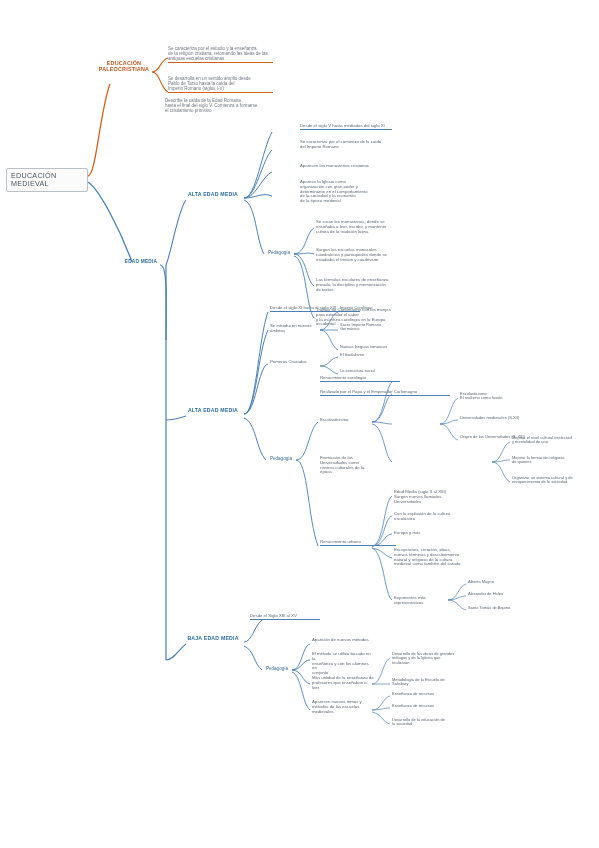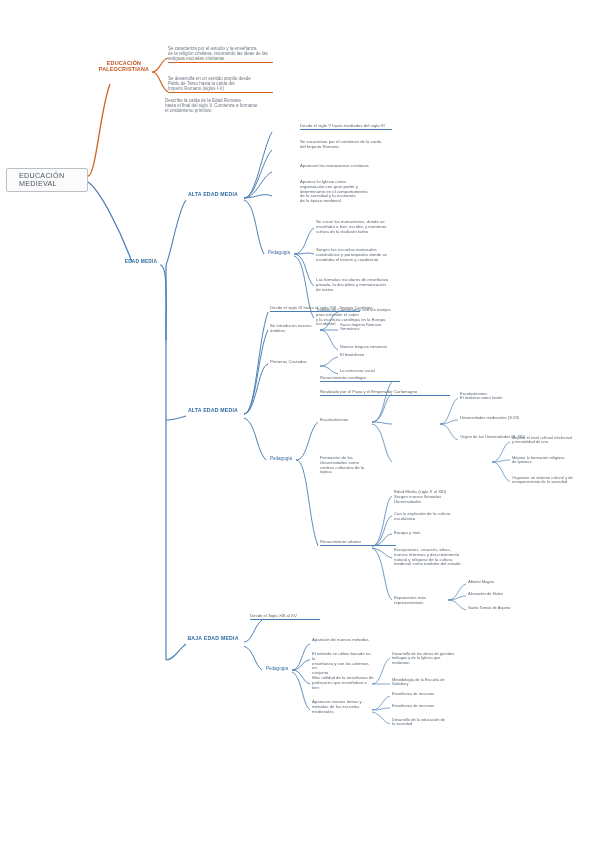--- a/index.html
+++ b/index.html
@@ -35,21 +35,21 @@
     white-space: pre-line;
   }
   
   .root {
     border: 1px solid #b9c0c6;
     border-radius: 2px;
     background: #fbfbfb;
     color: #4a5560;
     font-size: 7.2px;
     letter-spacing: 0.25px;
-    padding: 3px 12px;
+    padding: 3px 4px;
     text-align: left;
   }
   
   .orange-head {
     color: #c2561c;
     font-size: 5.4px;
     font-weight: bold;
     letter-spacing: 0.2px;
     text-align: center;
   }

